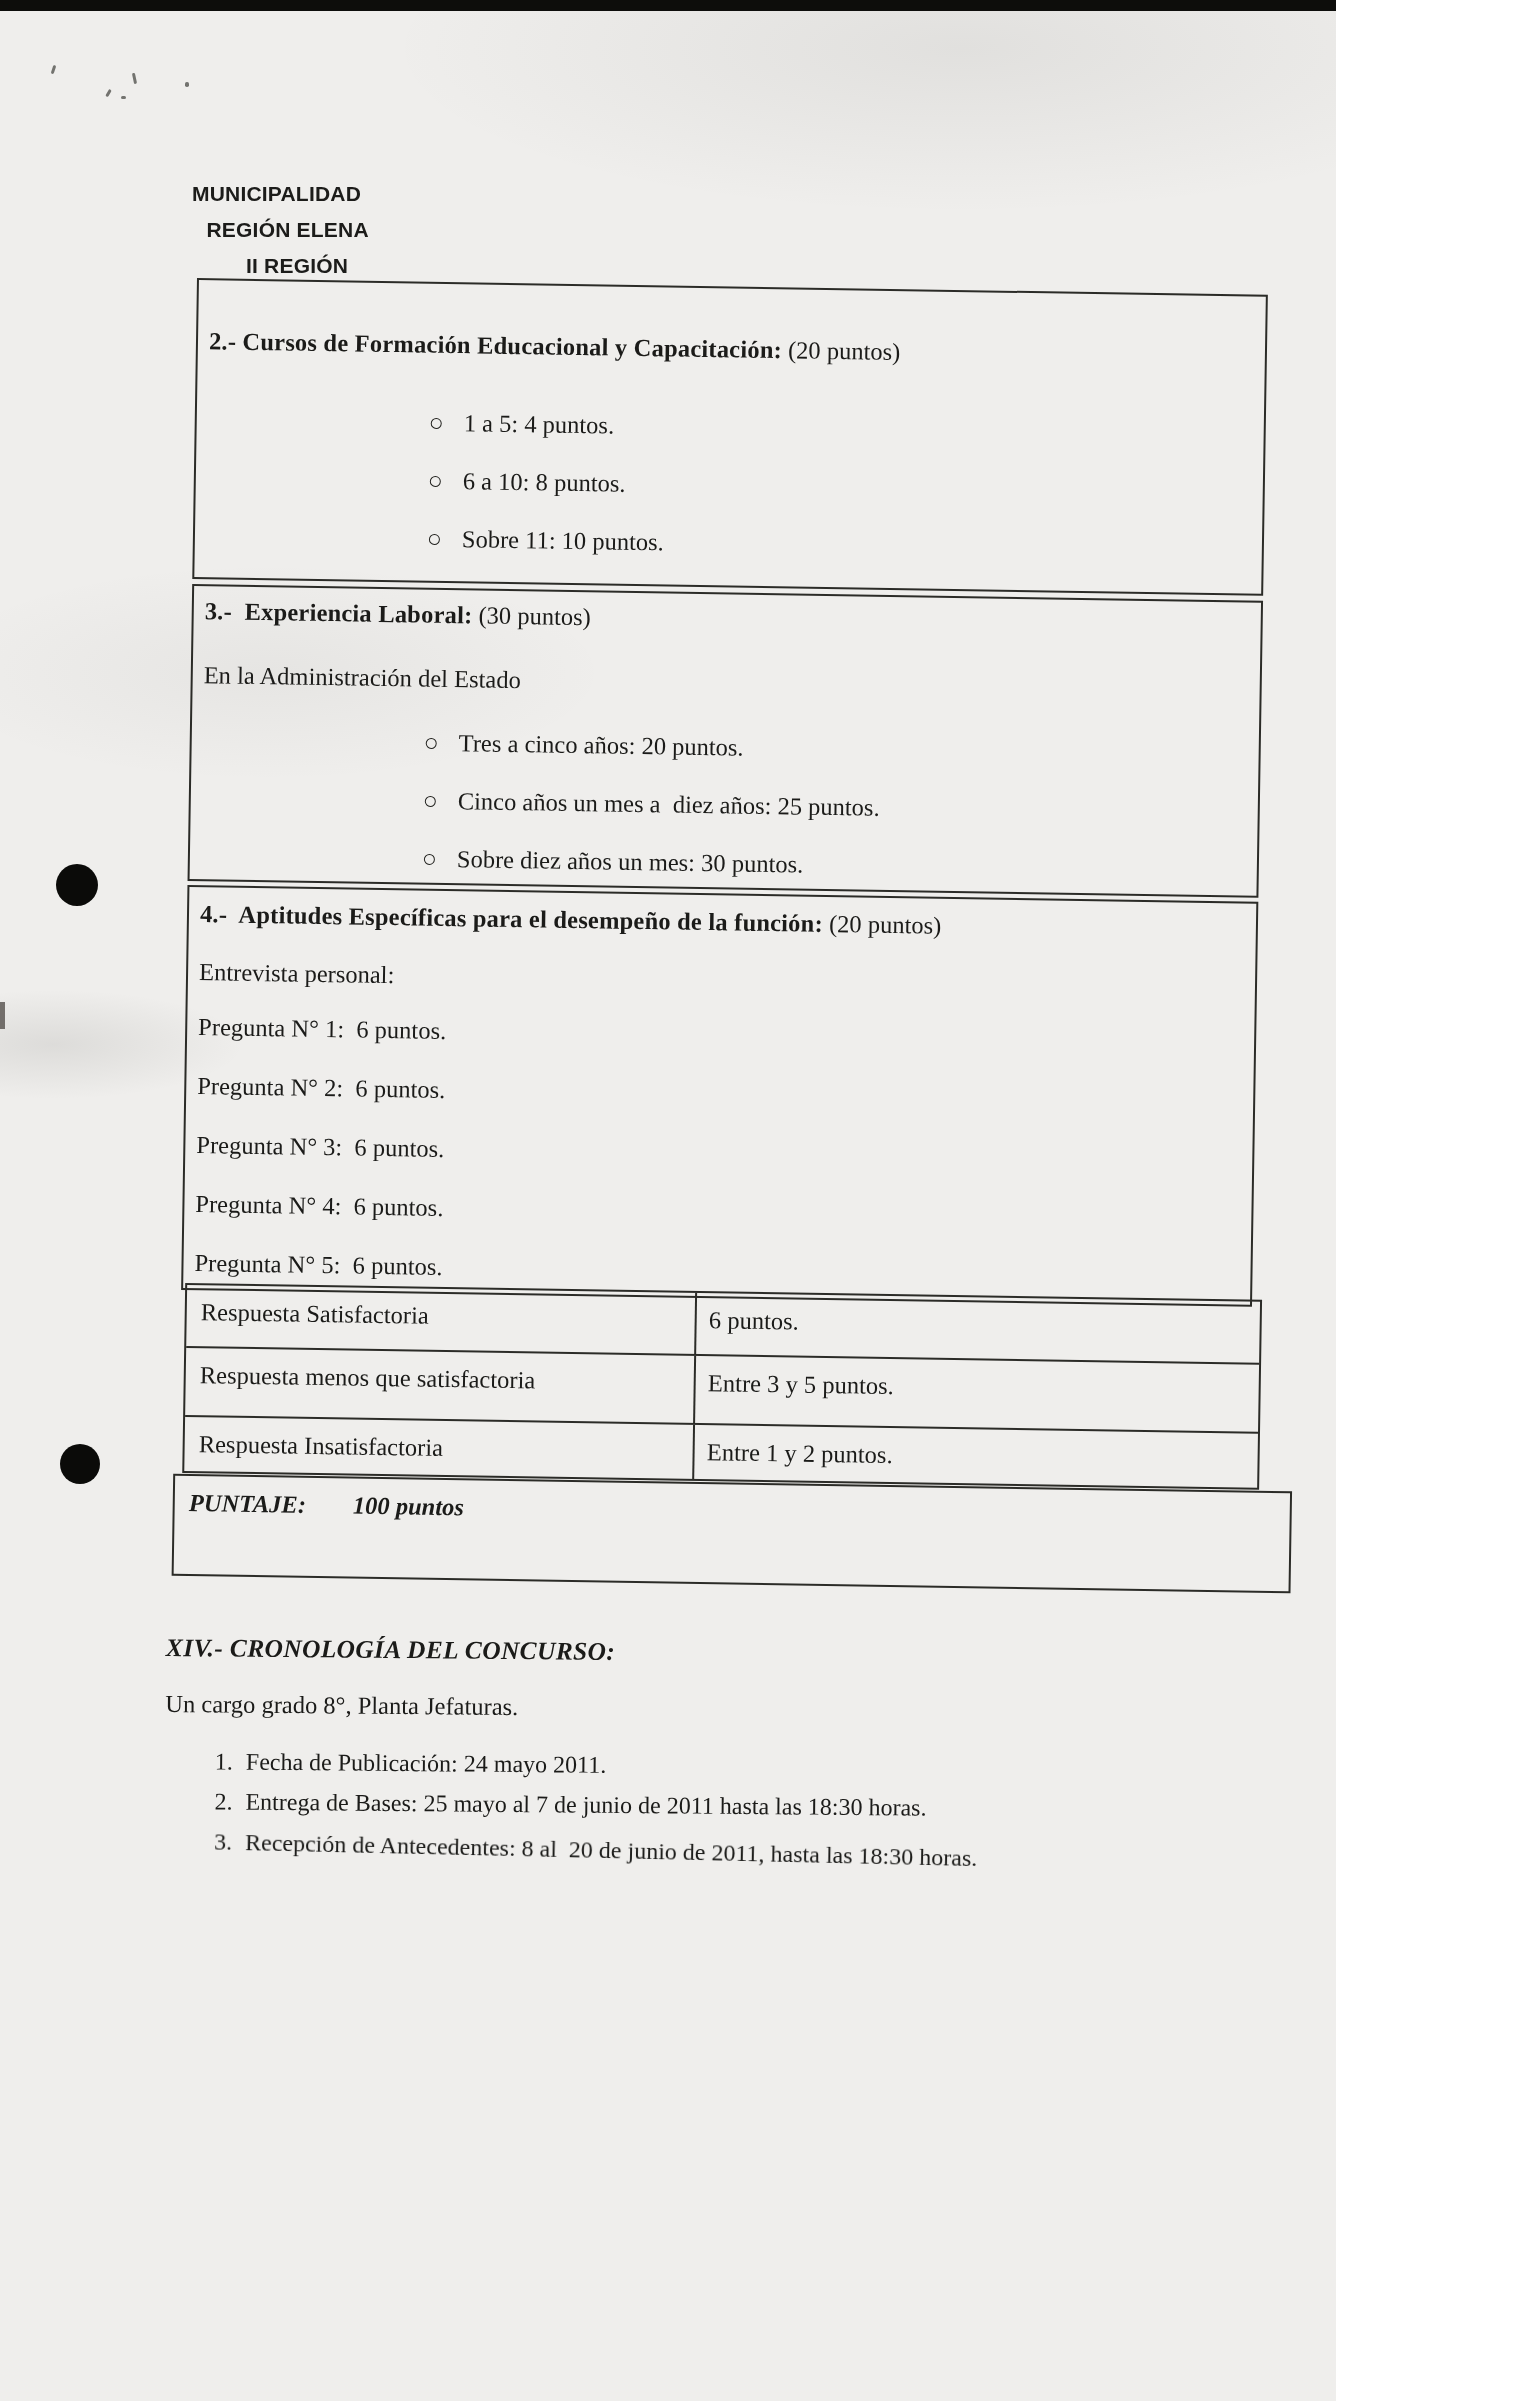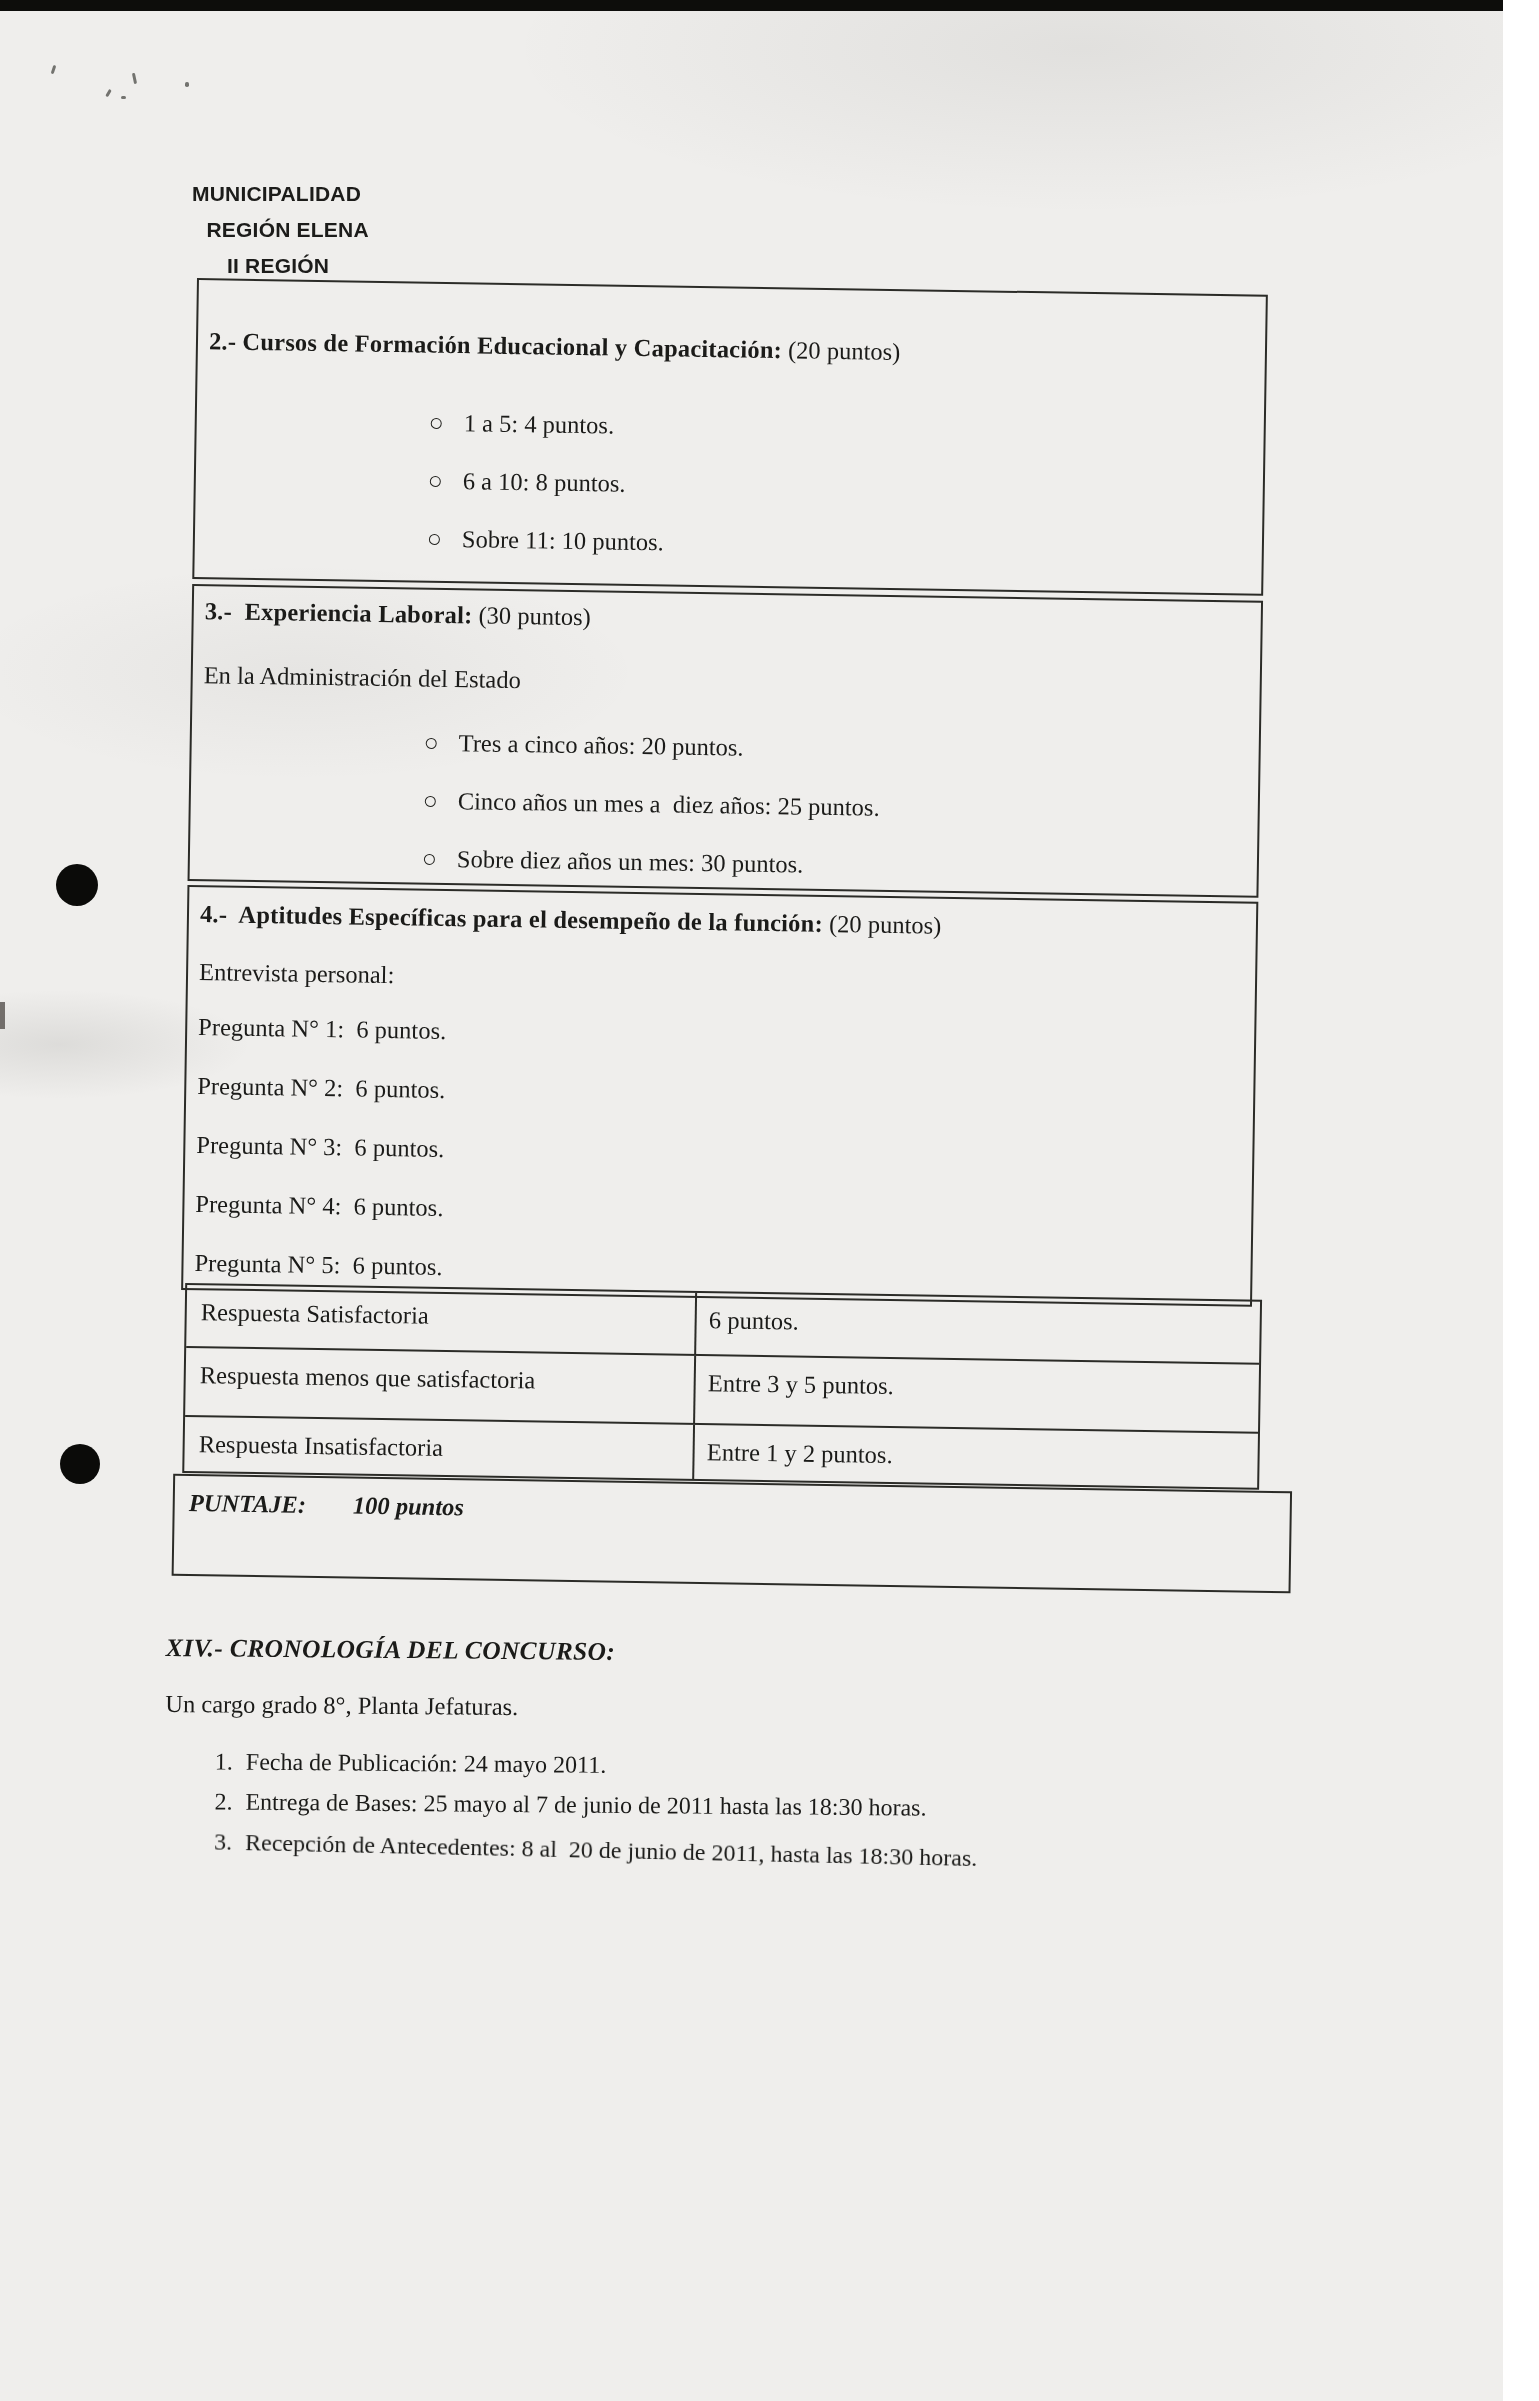--- a/index.html
+++ b/index.html
@@ -1,18 +1,18 @@
 <!DOCTYPE html>
 <html style="font-size:14.5px"><head>
 <meta charset="utf-8">
 <style>
   html, body { margin:0; padding:0; }
   .page {
     position:relative;
-    width:1503px; height:2401px;
+    width:1336px; height:2401px;
     overflow:hidden;
     background:
       radial-gradient(817px 236px at 72% 2%, rgba(60,60,55,0.08), transparent 70%),
       radial-gradient(254px 73px at 4% 43.5%, rgba(60,60,55,0.10), transparent 75%),
       radial-gradient(454px 145px at 20% 28%, rgba(60,60,55,0.05), transparent 75%),
       #efeeec;
     font-family:"Liberation Serif","DejaVu Serif",serif;
     color:#1b1b19;
   }
   
@@ -25,21 +25,21 @@
   .pm5 { left:121px; top:96px; width:4.5px; height:2.7px; }
   .hole { position:absolute; background:#0b0b09; border-radius:50%; }
   .hole-top    { left:56px; top:864px;  width:42px; height:42px; }
   .hole-bottom { left:60px; top:1444px; width:40px; height:40px; }
   .edge-dash { position:absolute; left:0; top:1002px; width:4.5px; height:27px; background:#55504c; opacity:.8; }
 
   
   .letterhead { position:absolute; left:192px; top:176px;
     font-family:"Liberation Sans","DejaVu Sans",sans-serif;
     font-size:21px; font-weight:bold; line-height:36px; color:#1c1c1a; letter-spacing:0.2px; }
-  .lh-2 { margin-left:14.5px; } .lh-3 { margin-left:35px; }
+  .lh-2 { margin-left:14.5px; } .lh-3 { margin-left:54px; }
 
   
   .doc-body { position:absolute; left:197px; top:278px; width:1071px;
     transform:rotate(0.9deg); transform-origin:0 0; }
   .box { position:absolute; left:0; width:1071px; border:2.7px solid #2b2b27; box-sizing:border-box; background:transparent; }
   .box-a { top:0;     height:301px; padding:45px 18px 0 11px; }
   .box-b { top:306px; height:297px; padding:9px 18px 0 11px; }
   .box-c { top:607px; height:405px; padding:11px 18px 0 11px; }
 
   .sec-title { font-size:24.5px; line-height:31px; margin:0; white-space:pre-wrap; }

